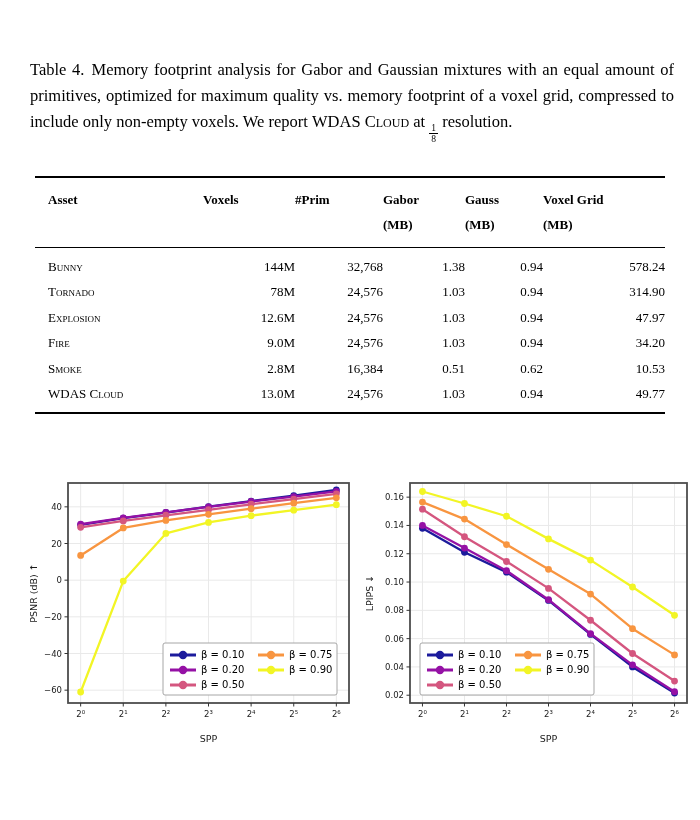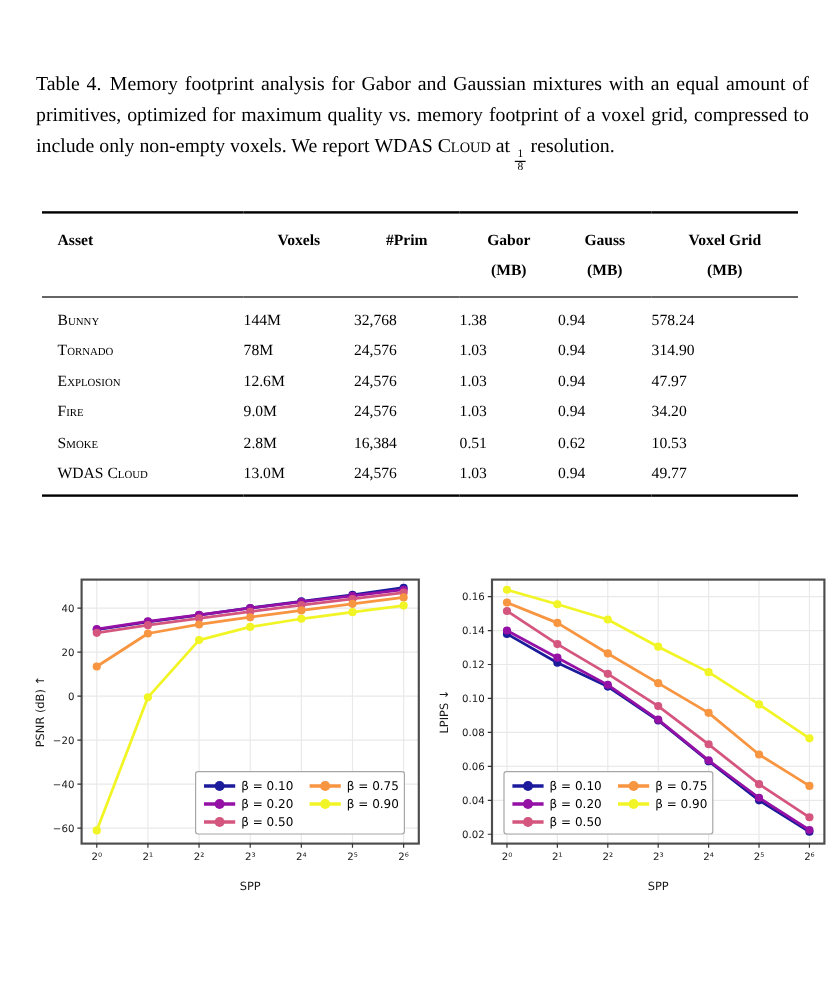--- a/index.html
+++ b/index.html
@@ -32,26 +32,26 @@
   #fig-caption{top:752px;}
   
   .tbl-wrap{position:absolute;left:35px;top:146px;width:630px;}
   table.mem{
     width:630px;border-collapse:collapse;
     border-top:2.2px solid #000;border-bottom:2.2px solid #000;
     font-size:13px;
   }
   table.mem thead tr{border-bottom:1.3px solid #000;}
   table.mem th{
-    font-weight:bold;text-align:center;vertical-align:top;
+    font-weight:bold;text-align:left;vertical-align:top;
     padding:9px 0 10px 0;line-height:25px;
   }
   table.mem th:first-child{text-align:left;padding-left:13px;}
   table.mem td{
-    padding:3.2px 0;line-height:19px;
+    text-align:right;padding:3.2px 0;line-height:19px;
   }
   table.mem td:first-child{text-align:left;padding-left:13px;}
   table.mem tbody tr:first-child td{padding-top:9px;}
   table.mem tbody tr:last-child td{padding-bottom:9px;}
   col.c-asset{width:168px;} col.c-voxels{width:92px;} col.c-prim{width:88px;}
   col.c-gabor{width:82px;} col.c-gauss{width:78px;} col.c-grid{width:122px;}
   
   .charts-row{
     position:absolute;left:28px;top:445px;width:668px;
     display:flex;gap:6px;

